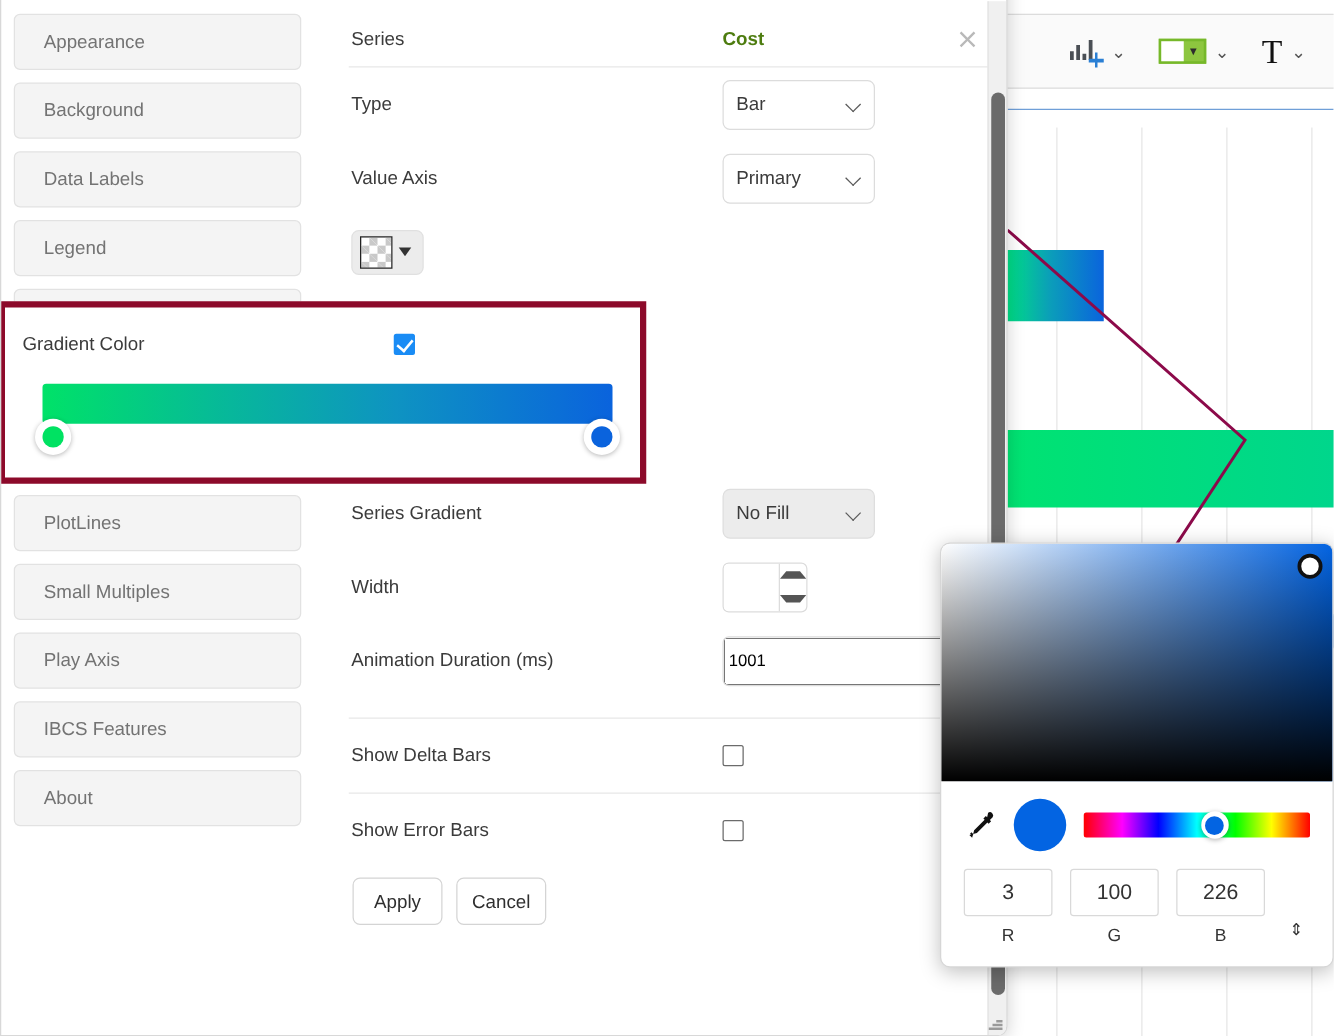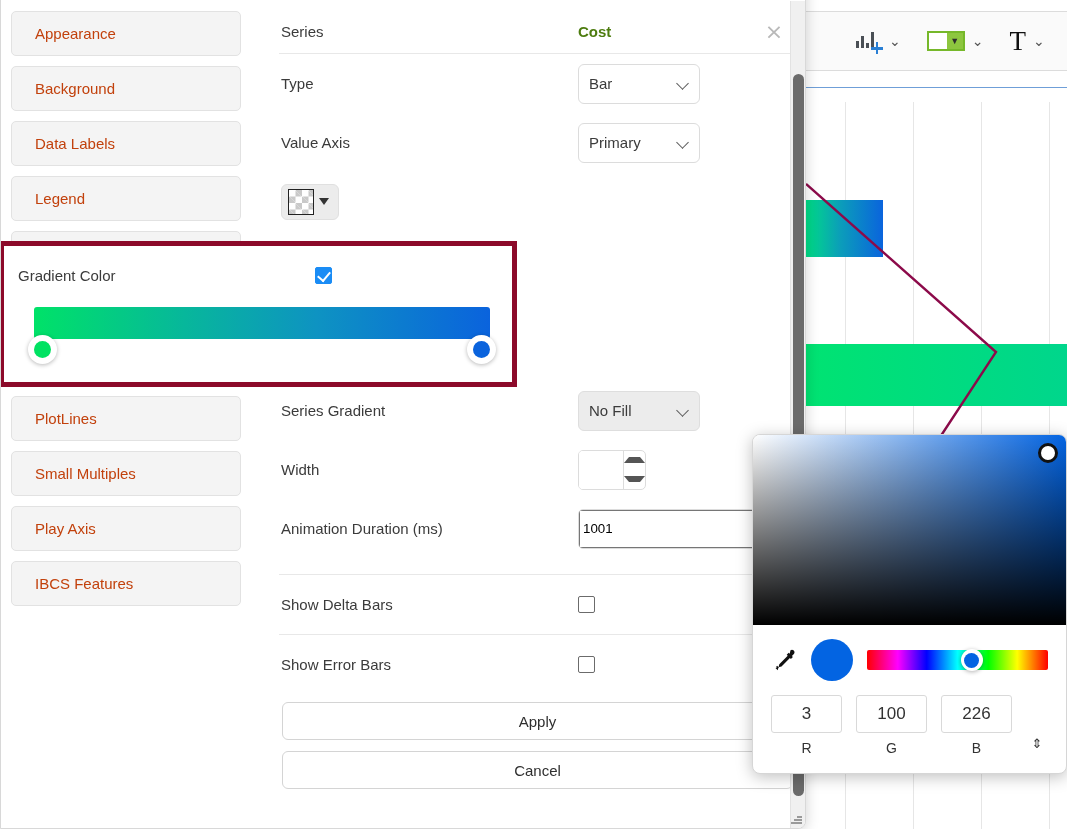--- a/index.html
+++ b/index.html
@@ -75,21 +75,21 @@
 
   
   #sidebar {
     position:absolute; left:0; top:24px; width:248px; bottom:0;
     padding:10px 8px 10px 10px; overflow:hidden;
   }
   .side-item {
     height:45px; margin-bottom:10px; background:#f4f4f4;
     border:1px solid #e2e2e2; border-radius:5px;
     display:flex; align-items:center; justify-content:space-between;
-    padding:0 22px 0 23px; font-size:15px; color:#c2410c; cursor:pointer;
+    padding:0 22px 0 23px; font-size:15px; color:#737373; cursor:pointer;
   }
   .side-item.active { font-weight:bold; color:#111; }
   .side-item .arrow { font-weight:bold; font-size:14px; color:#222; }
 
   
   #form-pane {
     position:absolute; left:264px; top:24px; right:12px; bottom:0;
     padding:0; overflow:hidden;
   }
   .row {
@@ -167,21 +167,21 @@
   }
   .grad-handle {
     position:absolute; top:28px; width:29px; height:29px; border-radius:50%;
     background:#fff; box-shadow:0 1px 4px rgba(0,0,0,.28);
     display:flex; align-items:center; justify-content:center; cursor:pointer;
   }
   .grad-handle i { width:17px; height:17px; border-radius:50%; display:block; }
   #gh-left { left:0; }
   #gh-right { right:0; }
 
-  .btn-row { display:flex; gap:11px; padding:8px 0 0 17px;flex-direction:column; }
+  .btn-row { display:flex; gap:11px; padding:8px 0 0 17px; }
   .btn {
     min-width:72px; height:38px; border:1px solid #d4d4d4; border-radius:6px;
     background:#fff; font-size:15px; color:#2f2f2f; cursor:pointer;
     font-family:"Liberation Sans", sans-serif;
   }
 
   
   #dlg-scroll {
     position:absolute; right:0; top:24px; width:15px; bottom:0; background:#f0f0f0;
     border-left:1px solid #e2e2e2;
@@ -317,20 +317,23 @@
       </div>
     <div class="side-item">
       <span>Small Multiples</span>
       </div>
     <div class="side-item">
       <span>Play Axis</span>
       </div>
     <div class="side-item">
       <span>IBCS Features</span>
       </div>
+    <div class="side-item">
+      <span>About</span>
+      </div>
   </div>
 
   <div id="form-pane">
 
     <div class="row hdr-row">
       <span class="lbl">Series</span>
       <span class="hdr-val">Cost</span>
     </div>
     <div class="hr"></div>
 

